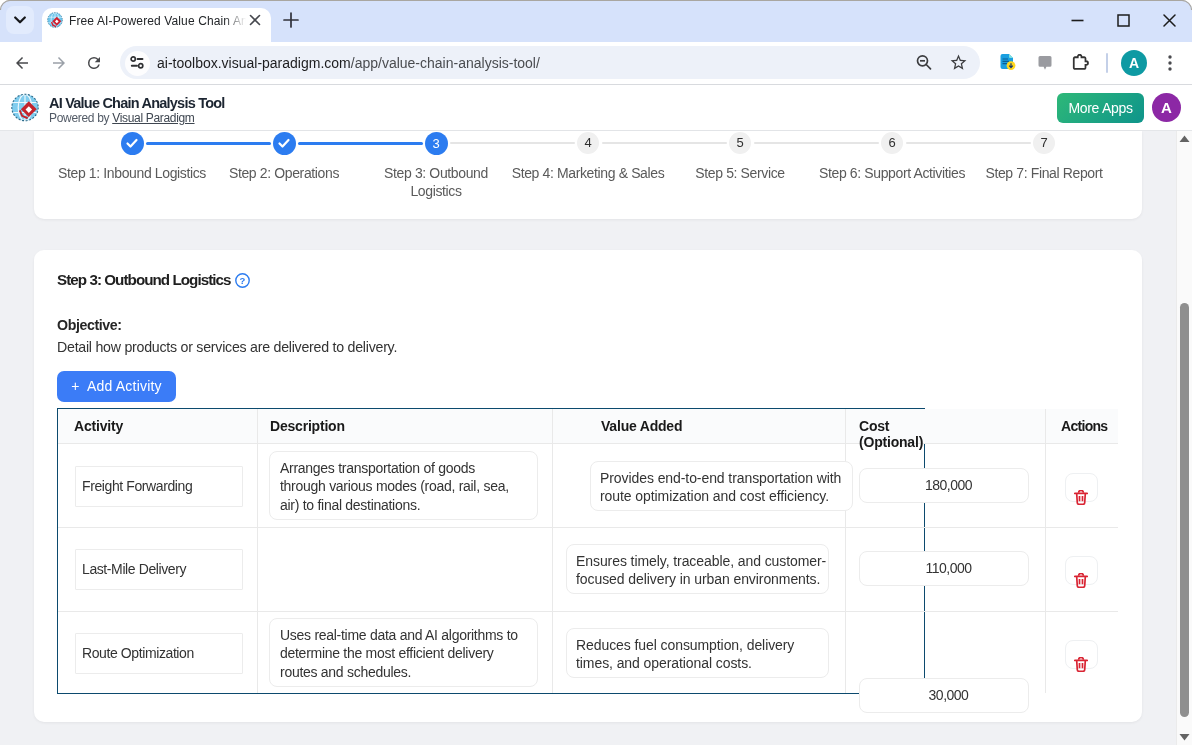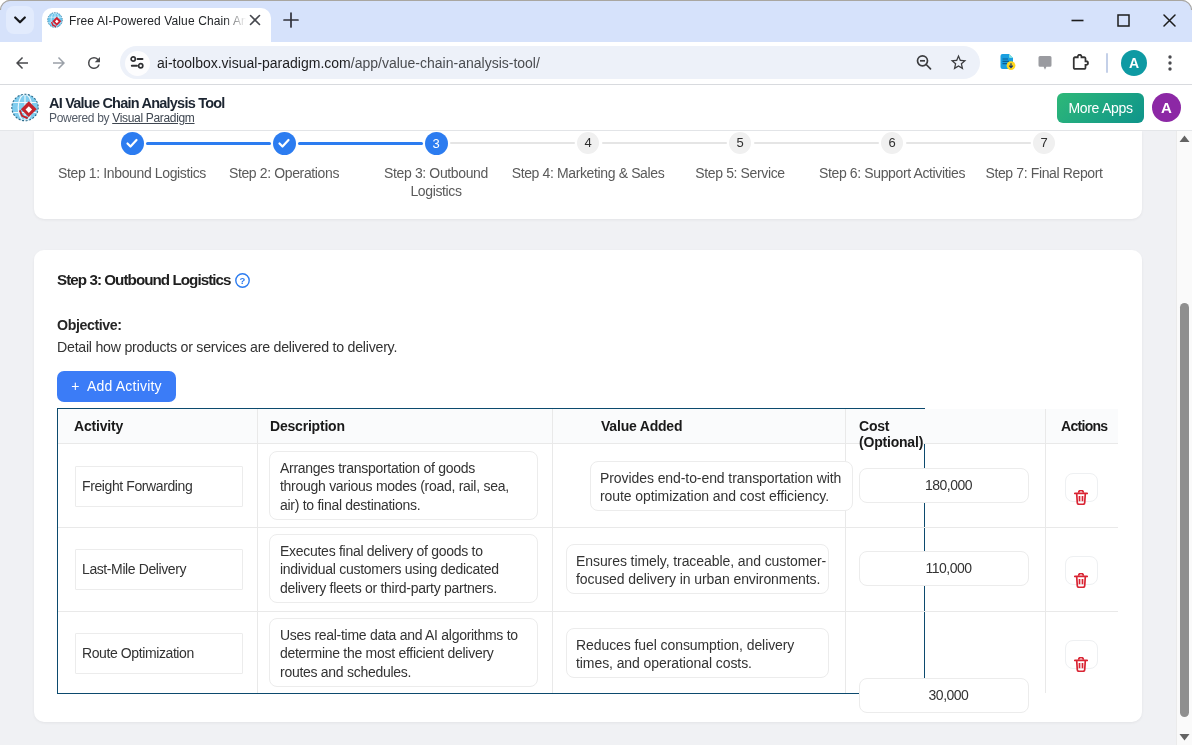--- a/index.html
+++ b/index.html
@@ -259,21 +259,20 @@
   <div class="hline" style="top:118px;"></div>
   <div class="hline" style="top:202px;"></div>
 
   <div class="inp act-inp" style="top:57px;">Freight Forwarding</div>
   <div class="inp desc-box" style="top:42px;">Arranges transportation of goods<br>through various modes (road, rail, sea,<br>air) to final destinations.</div>
   <div class="inp val-box" style="top:52px;margin-left:24px;">Provides end-to-end transportation with<br>route optimization and cost efficiency.</div>
   <div class="inp cost-inp" style="top:59px;">180,000</div>
   <div class="inp trash" style="top:64px;"></div>
 
   <div class="inp act-inp" style="top:140px;">Last-Mile Delivery</div>
-  <div class="inp desc-box" style="top:125px;">Executes final delivery of goods to<br>individual customers using dedicated<br>delivery fleets or third-party partners.</div>
   <div class="inp val-box" style="top:135px;">Ensures timely, traceable, and customer-<br>focused delivery in urban environments.</div>
   <div class="inp cost-inp" style="top:142px;">110,000</div>
   <div class="inp trash" style="top:147px;"></div>
 
   <div class="inp act-inp" style="top:224px;">Route Optimization</div>
   <div class="inp val-box" style="top:219px;">Reduces fuel consumption, delivery<br>times, and operational costs.</div>
   <div class="inp desc-box" style="top:209px;">Uses real-time data and AI algorithms to<br>determine the most efficient delivery<br>routes and schedules.</div>
   <div class="inp cost-inp" style="top:226px;margin-top:43px;">30,000</div>
   <div class="inp trash" style="top:231px;"></div>
 </div>

